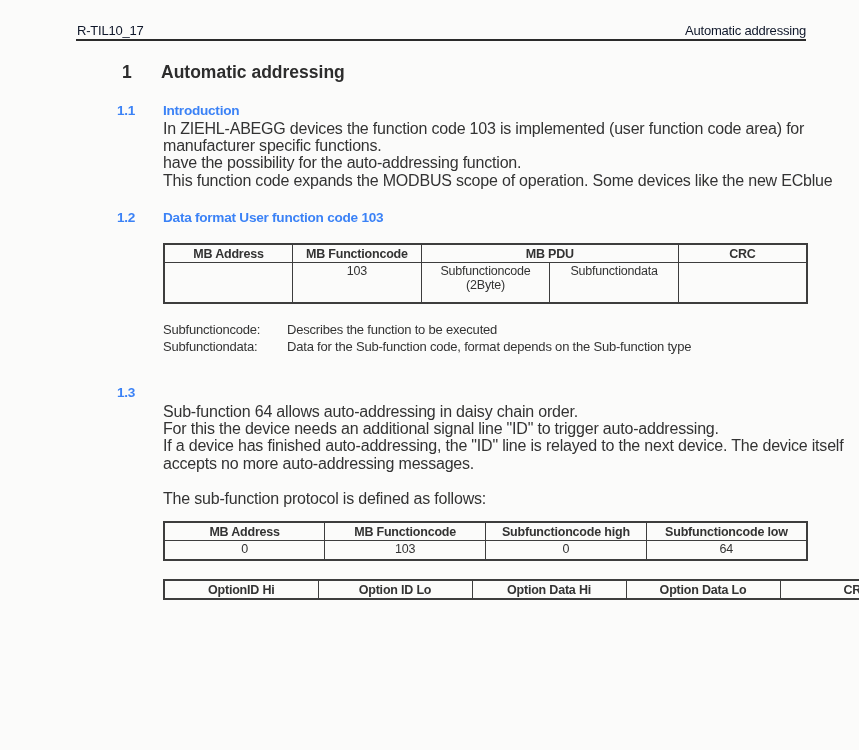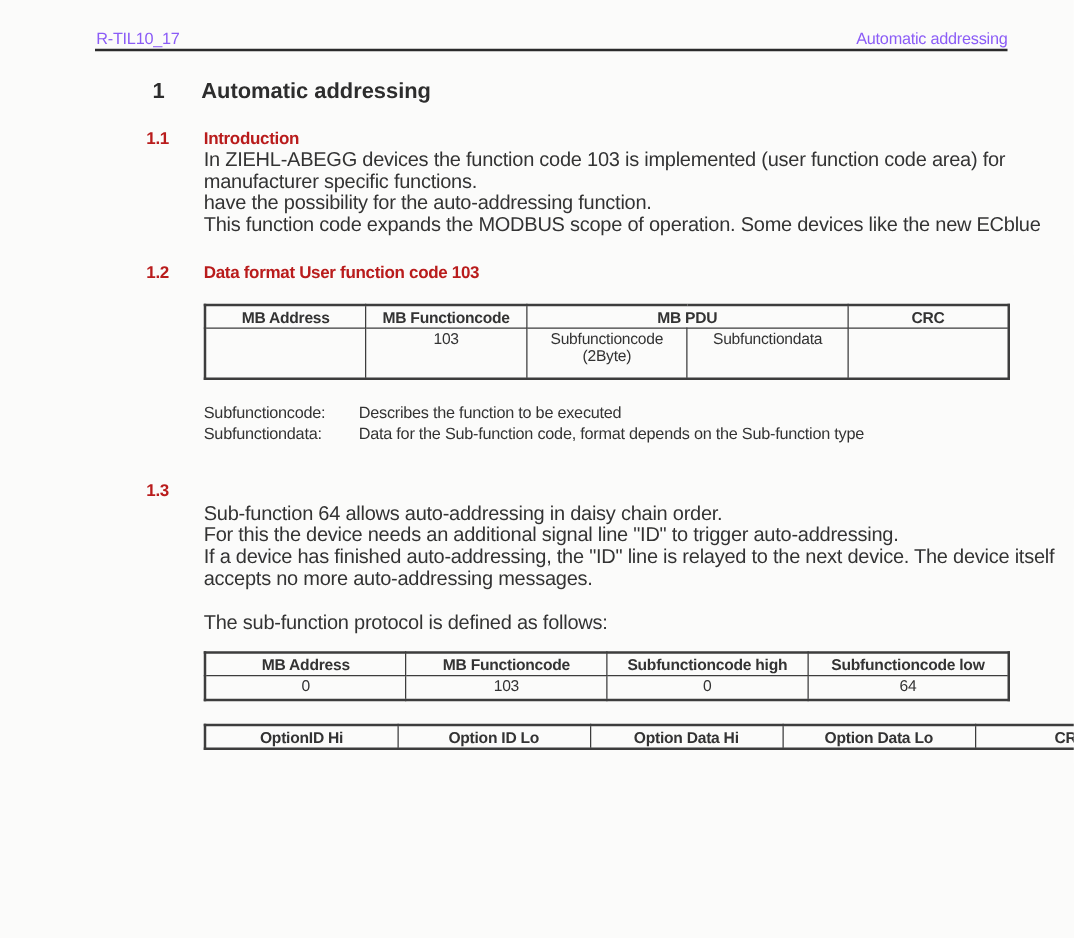--- a/index.html
+++ b/index.html
@@ -3,24 +3,24 @@
 <meta charset="utf-8">
 <style>
   html,body { margin:0; padding:0; }
   .page {
     position:relative; width:859px; height:750px;
     background:#fbfbfa; overflow:hidden;
     font-family:"Liberation Sans", sans-serif;
     color:#333333;
   }
   .abs { position:absolute; white-space:nowrap; }
-  .hdr { font-size:13px; letter-spacing:-0.2px; color:#8b5cf6; }
+  .hdr { font-size:13px; letter-spacing:-0.2px; color:#0f172a; }
   .rule { position:absolute; height:2px; background:#2b2b2b; }
   .h1t { font-size:17.5px; font-weight:bold; color:#2d2d2d; }
-  .h2t { font-size:13.6px; font-weight:bold; letter-spacing:-0.25px; color:#b91c1c; }
+  .h2t { font-size:13.6px; font-weight:bold; letter-spacing:-0.25px; color:#3b82f6; }
   .body-line { font-size:16px; line-height:17.2px; letter-spacing:-0.2px; white-space:nowrap; color:#333333; }
   .def-row { display:flex; font-size:13px; line-height:17.4px; letter-spacing:-0.2px; }
   .def-term { width:124px; flex:0 0 124px; }
   table.doc {
     border-collapse:collapse; table-layout:fixed;
     border:2px solid #3d3d3d;
     font-size:12.5px; letter-spacing:-0.2px; color:#333333;
     background:transparent;
   }
   table.doc th, table.doc td { border:1px solid #3d3d3d; padding:0 3px; text-align:center; overflow:hidden; }

